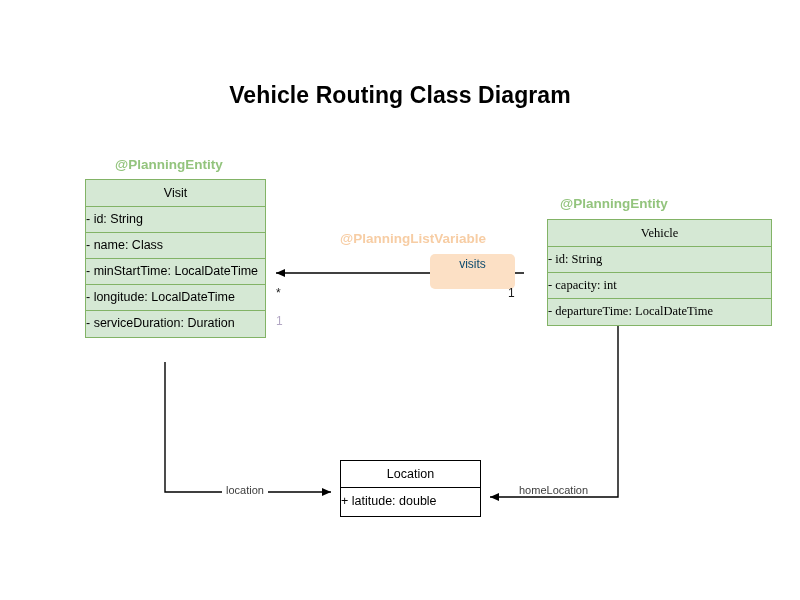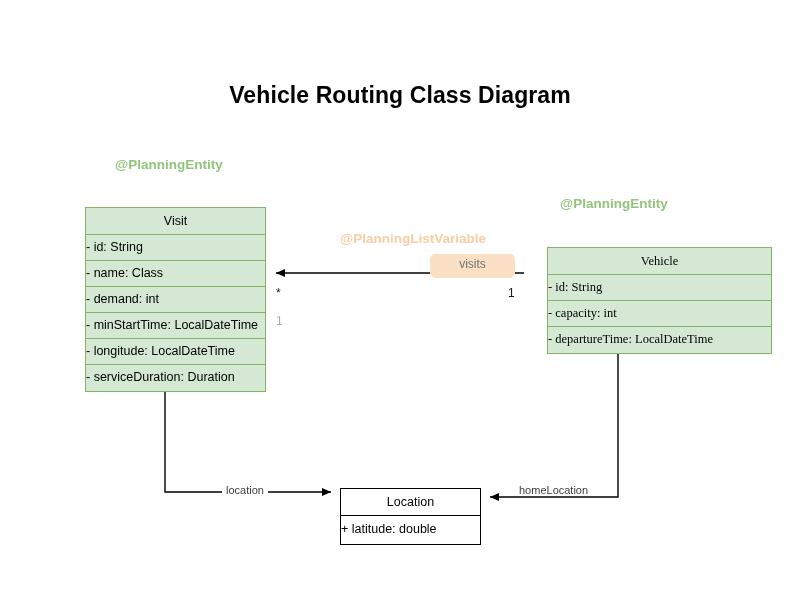--- a/index.html
+++ b/index.html
@@ -42,21 +42,20 @@
     height: 600px;
   }
 
   
   .uml-class {
     position: absolute;
     box-sizing: border-box;
     border: 1px solid #82b366;
     background: #d5e8d4;
     z-index: 5;
-    margin-top: 28px;
   }
   .uml-class.plain {
     border: 1px solid #000000;
     background: #ffffff;
   }
   .uml-class .class-name {
     box-sizing: border-box;
     height: 27px;
     line-height: 26px;
     text-align: center;
@@ -98,24 +97,24 @@
   .annotation.green { color: #93c47d; }
   .annotation.orange { color: #f7cda4; }
 
   
   .role-badge {
     position: absolute;
     box-sizing: border-box;
     background: #fce0c5;
     border-radius: 5px;
     font-size: 12px;
-    color: #737373;
+    color: #0c4a6e;
     text-align: center;
     line-height: 21px;
-    height: 24px;
+    height: 35px;
     z-index: 6;
     white-space: nowrap;
   }
 
   
   .multiplicity {
     position: absolute;
     font-size: 12px;
     white-space: nowrap;
     z-index: 6;
@@ -153,21 +152,20 @@
 
     <path d="M 618 323 L 618 497 L 490 497" fill="none" stroke="#000000" stroke-width="1.4" marker-end="url(#arrowFilled)"></path>
   </svg>
 
   <div class="annotation green" style="left:115px; top:157px;">@PlanningEntity</div>
 
   <div class="uml-class" style="left:85px; top:179px; width:181px;">
     <div class="class-name">Visit</div>
     <div class="attr">- id: String</div>
     <div class="attr">- name: Class</div>
-    <div class="attr">- demand: int</div>
     <div class="attr">- minStartTime: LocalDateTime</div>
     <div class="attr">- longitude: LocalDateTime</div>
     <div class="attr">- serviceDuration: Duration</div>
   </div>
 
   <div class="annotation green" style="left:560px; top:196px;">@PlanningEntity</div>
 
   <div class="uml-class" style="left:547px; top:219px; width:225px;font-family:Liberation Serif, serif;">
     <div class="class-name">Vehicle</div>
     <div class="attr">- id: String</div>

